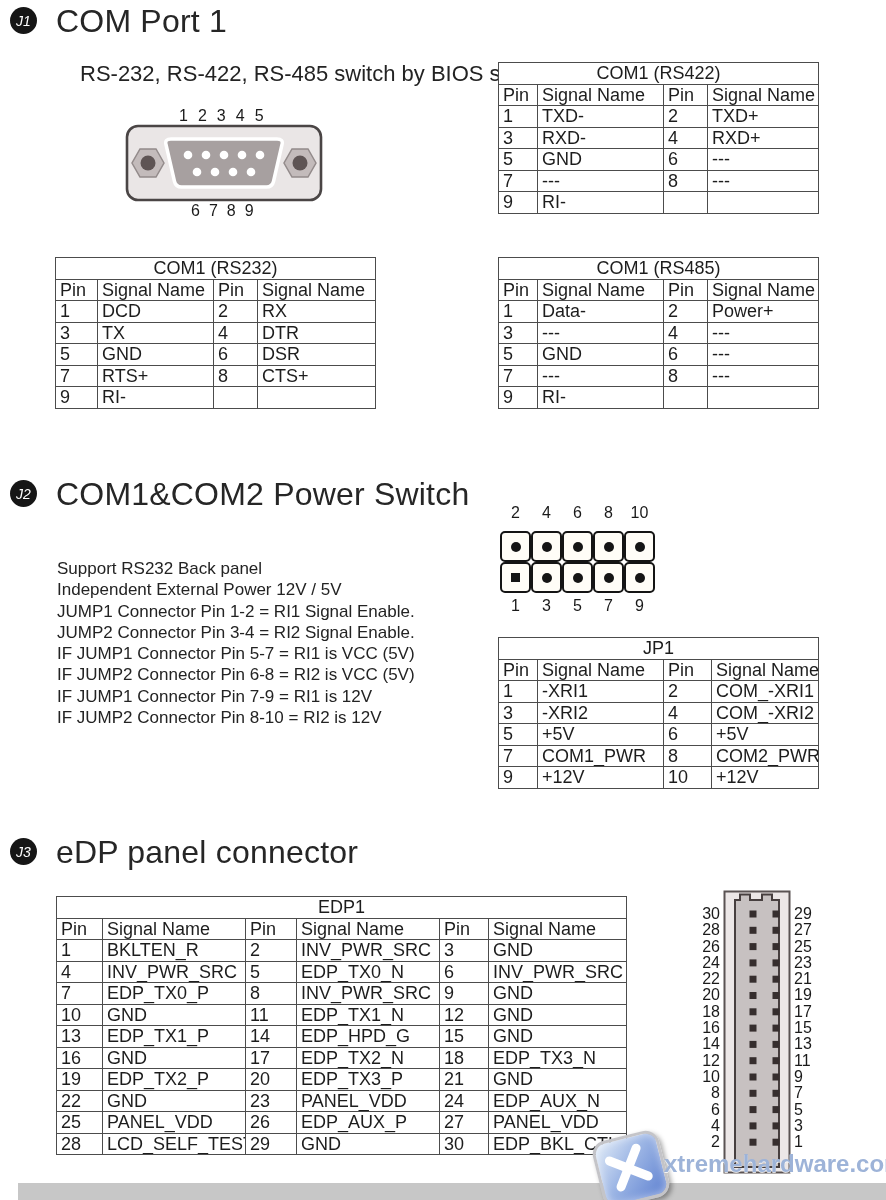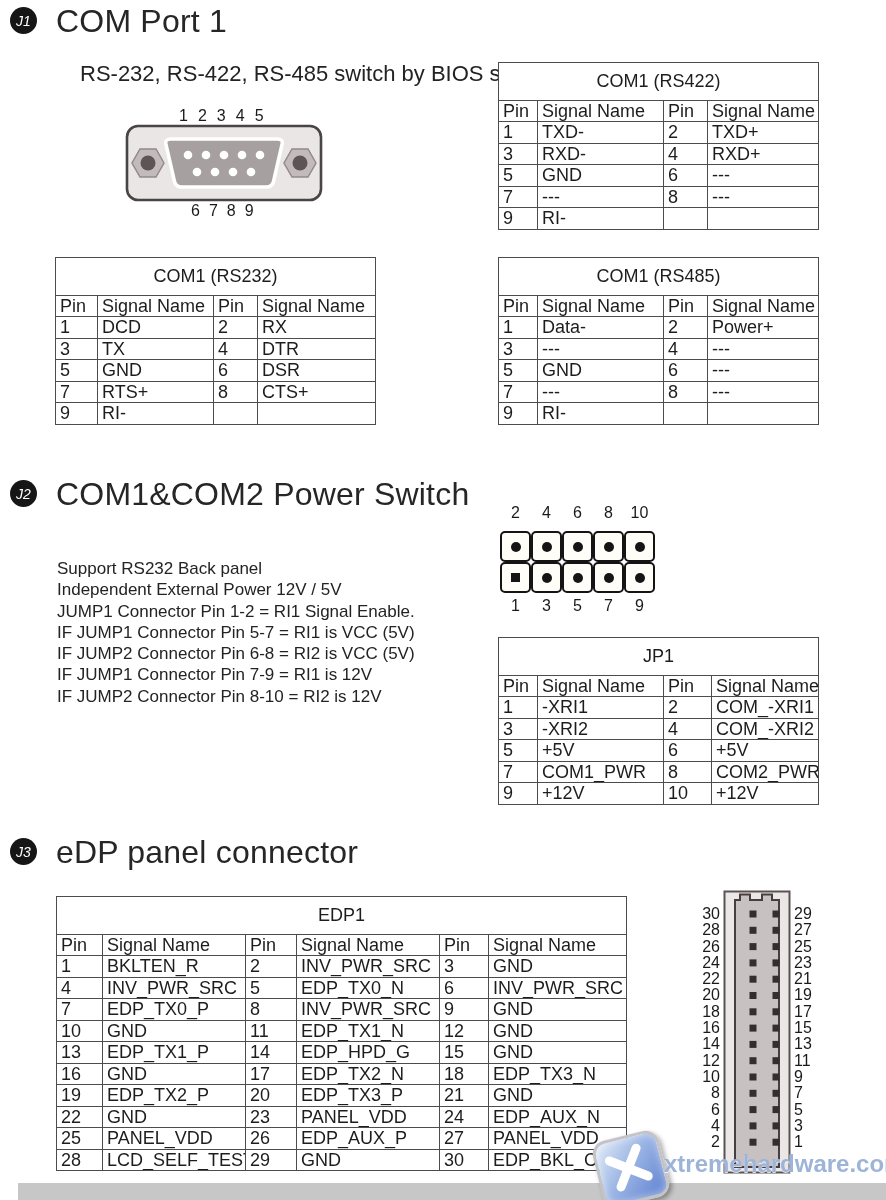--- a/index.html
+++ b/index.html
@@ -6,21 +6,21 @@
   body{width:886px;height:1200px;position:relative;font-family:"Liberation Sans",sans-serif;color:#1e1e1e;overflow:hidden;}
   .page{position:absolute;inset:0;background:#ffffff;}
   .badge{position:absolute;width:27px;height:27px;border-radius:50%;background:#161616;color:#fff;
          font-weight:normal;font-style:italic;font-size:14px;display:flex;align-items:center;justify-content:center;}
   .sec-title{position:absolute;font-size:32px;line-height:30px;color:#262626;letter-spacing:0.2px;white-space:nowrap;}
   .subtitle{position:absolute;font-size:22px;color:#232323;white-space:nowrap;margin-left:24px;}
   .notes{position:absolute;font-size:17px;line-height:21.3px;color:#232323;white-space:nowrap;}
   .pintable{position:absolute;border-collapse:collapse;table-layout:fixed;font-size:18px;color:#1d1d1d;background:#fff;}
   .pintable td{border:1.5px solid #4c4c4c;padding:0 2px 0 4px;height:20.5px;line-height:20.5px;
                white-space:nowrap;overflow:hidden;font-size:18px;}
-  .pintable td.t-title{text-align:center;padding:8px;}
+  .pintable td.t-title{text-align:center;padding:0;}
   .num-row{position:absolute;display:flex;font-size:16px;line-height:16px;color:#1a1a1a;}
   .num-row div{text-align:center;}
   svg.diagram{position:absolute;}
   .jrow{position:absolute;display:flex;font-size:16px;line-height:16px;color:#1a1a1a;}
   .jlabel{width:31px;text-align:center;}
   .jgrid{position:absolute;display:grid;grid-template-columns:repeat(5,31px);grid-auto-rows:31px;}
   .jbox{box-sizing:border-box;width:31px;height:31px;border:2px solid #141414;border-radius:5px;
         background:#fffdf7;display:flex;align-items:center;justify-content:center;}
   .dot{width:10px;height:10px;border-radius:50%;background:#151515;}
   .sqdot{width:9px;height:9px;background:#151515;}
@@ -227,20 +227,21 @@
       </tbody>
     </table>
 
   <div class="badge" style="left:10px;top:480px">J2</div>
   <div class="sec-title" style="left:56px;top:479px">COM1&amp;COM2 Power Switch</div>
 
   <div class="notes" style="left:57px;top:558px">
       <div>Support RS232 Back panel</div>
       <div>Independent External Power 12V / 5V</div>
       <div>JUMP1 Connector Pin 1-2 = RI1 Signal Enable.</div>
+      <div>JUMP2 Connector Pin 3-4 = RI2 Signal Enable.</div>
       <div>IF JUMP1 Connector Pin 5-7 = RI1 is VCC (5V)</div>
       <div>IF JUMP2 Connector Pin 6-8 = RI2 is VCC (5V)</div>
       <div>IF JUMP1 Connector Pin 7-9 = RI1 is 12V</div>
       <div>IF JUMP2 Connector Pin 8-10 = RI2 is 12V</div>
     </div>
 
   <div class="jrow" style="left:500px;top:505px">
       <div class="jlabel">2</div>
       <div class="jlabel">4</div>
       <div class="jlabel">6</div>

